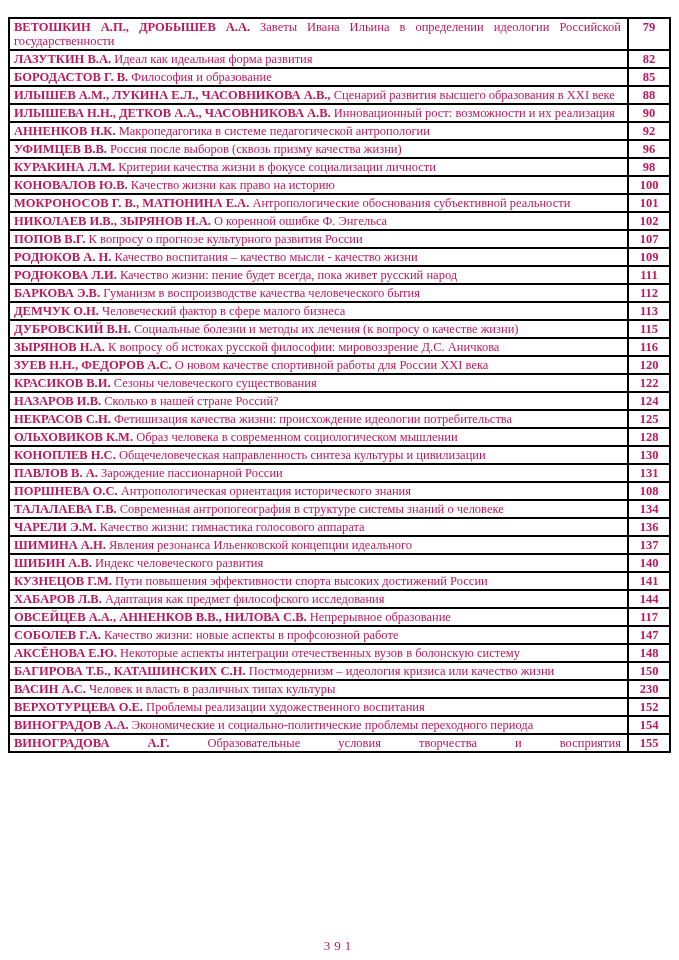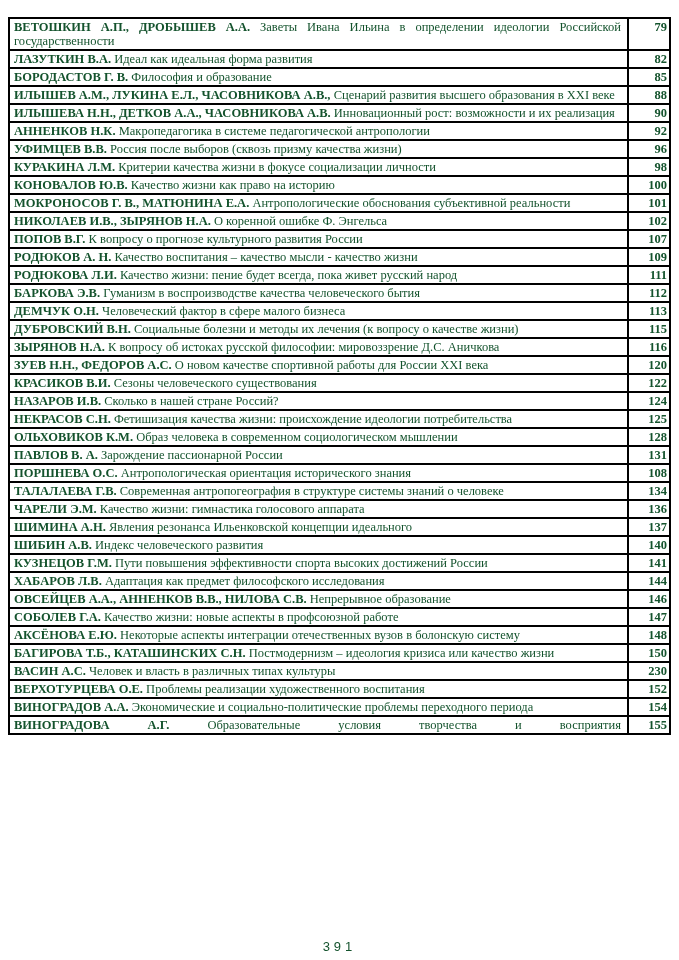--- a/index.html
+++ b/index.html
@@ -7,21 +7,21 @@
     padding: 0;
     background: #f3f3ef;
   }
   .page {
     width: 679px;
     height: 960px;
     background: #ffffff;
     box-sizing: border-box;
     padding: 17px 8px 0 8px;
     font-family: "Liberation Serif", "DejaVu Serif", serif;
-    color: #14532d;
+    color: #be185d;
     position: relative;
     overflow: hidden;
   }
   table.toc-table {
     width: 663px;
     border-collapse: collapse;
     table-layout: fixed;
   }
   table.toc-table td {
     border: 2px solid #000;
@@ -31,36 +31,36 @@
   }
   td.entry {
     text-align: justify;
     padding: 1px 6px 1px 4px;
   }
   td.entry b {
     font-weight: bold;
   }
   td.pagenum {
     width: 36px;
-    text-align: right;
+    text-align: center;
     font-weight: bold;
     padding: 1px 2px;
   }
   tr:last-child td.entry {
     text-align-last: justify;
   }
   .footer {
     position: absolute;
     bottom: 6px;
     left: 0;
     width: 100%;
     text-align: center;
     font-size: 13px;
     letter-spacing: 4px;
-    font-family: Liberation Sans, sans-serif;
+    font-family: Liberation Serif, serif;
   }
 </style>
 </head>
 <body>
 
 <div class="page">
   <table class="toc-table">
     <tbody id="toc-body">
         <tr>
           <td class="entry"><b>ВЕТОШКИН А.П., ДРОБЫШЕВ А.А.</b> Заветы Ивана Ильина в определении идеологии Российской государственности</td>
@@ -148,20 +148,24 @@
         </tr>
         <tr>
           <td class="entry"><b>НЕКРАСОВ С.Н.</b> Фетишизация качества жизни: происхождение идеологии потребительства</td>
           <td class="pagenum">125</td>
         </tr>
         <tr>
           <td class="entry"><b>ОЛЬХОВИКОВ К.М.</b> Образ человека в современном социологическом мышлении</td>
           <td class="pagenum">128</td>
         </tr>
         <tr>
+          <td class="entry"><b>КОНОПЛЕВ Н.С.</b> Общечеловеческая направленность синтеза культуры и цивилизации</td>
+          <td class="pagenum">130</td>
+        </tr>
+        <tr>
           <td class="entry"><b>ПАВЛОВ В. А.</b> Зарождение пассионарной России</td>
           <td class="pagenum">131</td>
         </tr>
         <tr>
           <td class="entry"><b>ПОРШНЕВА О.С.</b> Антропологическая ориентация исторического знания</td>
           <td class="pagenum">108</td>
         </tr>
         <tr>
           <td class="entry"><b>ТАЛАЛАЕВА Г.В.</b> Современная антропогеография в структуре системы знаний о человеке</td>
           <td class="pagenum">134</td>
@@ -181,21 +185,21 @@
         <tr>
           <td class="entry"><b>КУЗНЕЦОВ Г.М.</b> Пути повышения эффективности спорта высоких достижений России</td>
           <td class="pagenum">141</td>
         </tr>
         <tr>
           <td class="entry"><b>ХАБАРОВ Л.В.</b> Адаптация как предмет философского исследования</td>
           <td class="pagenum">144</td>
         </tr>
         <tr>
           <td class="entry"><b>ОВСЕЙЦЕВ А.А., АННЕНКОВ В.В., НИЛОВА С.В.</b> Непрерывное образование</td>
-          <td class="pagenum">146</td>
+          <td class="pagenum">117</td>
         </tr>
         <tr>
           <td class="entry"><b>СОБОЛЕВ Г.А.</b> Качество жизни: новые аспекты в профсоюзной работе</td>
           <td class="pagenum">147</td>
         </tr>
         <tr>
           <td class="entry"><b>АКСЁНОВА Е.Ю.</b> Некоторые аспекты интеграции отечественных вузов в болонскую систему</td>
           <td class="pagenum">148</td>
         </tr>
         <tr>

